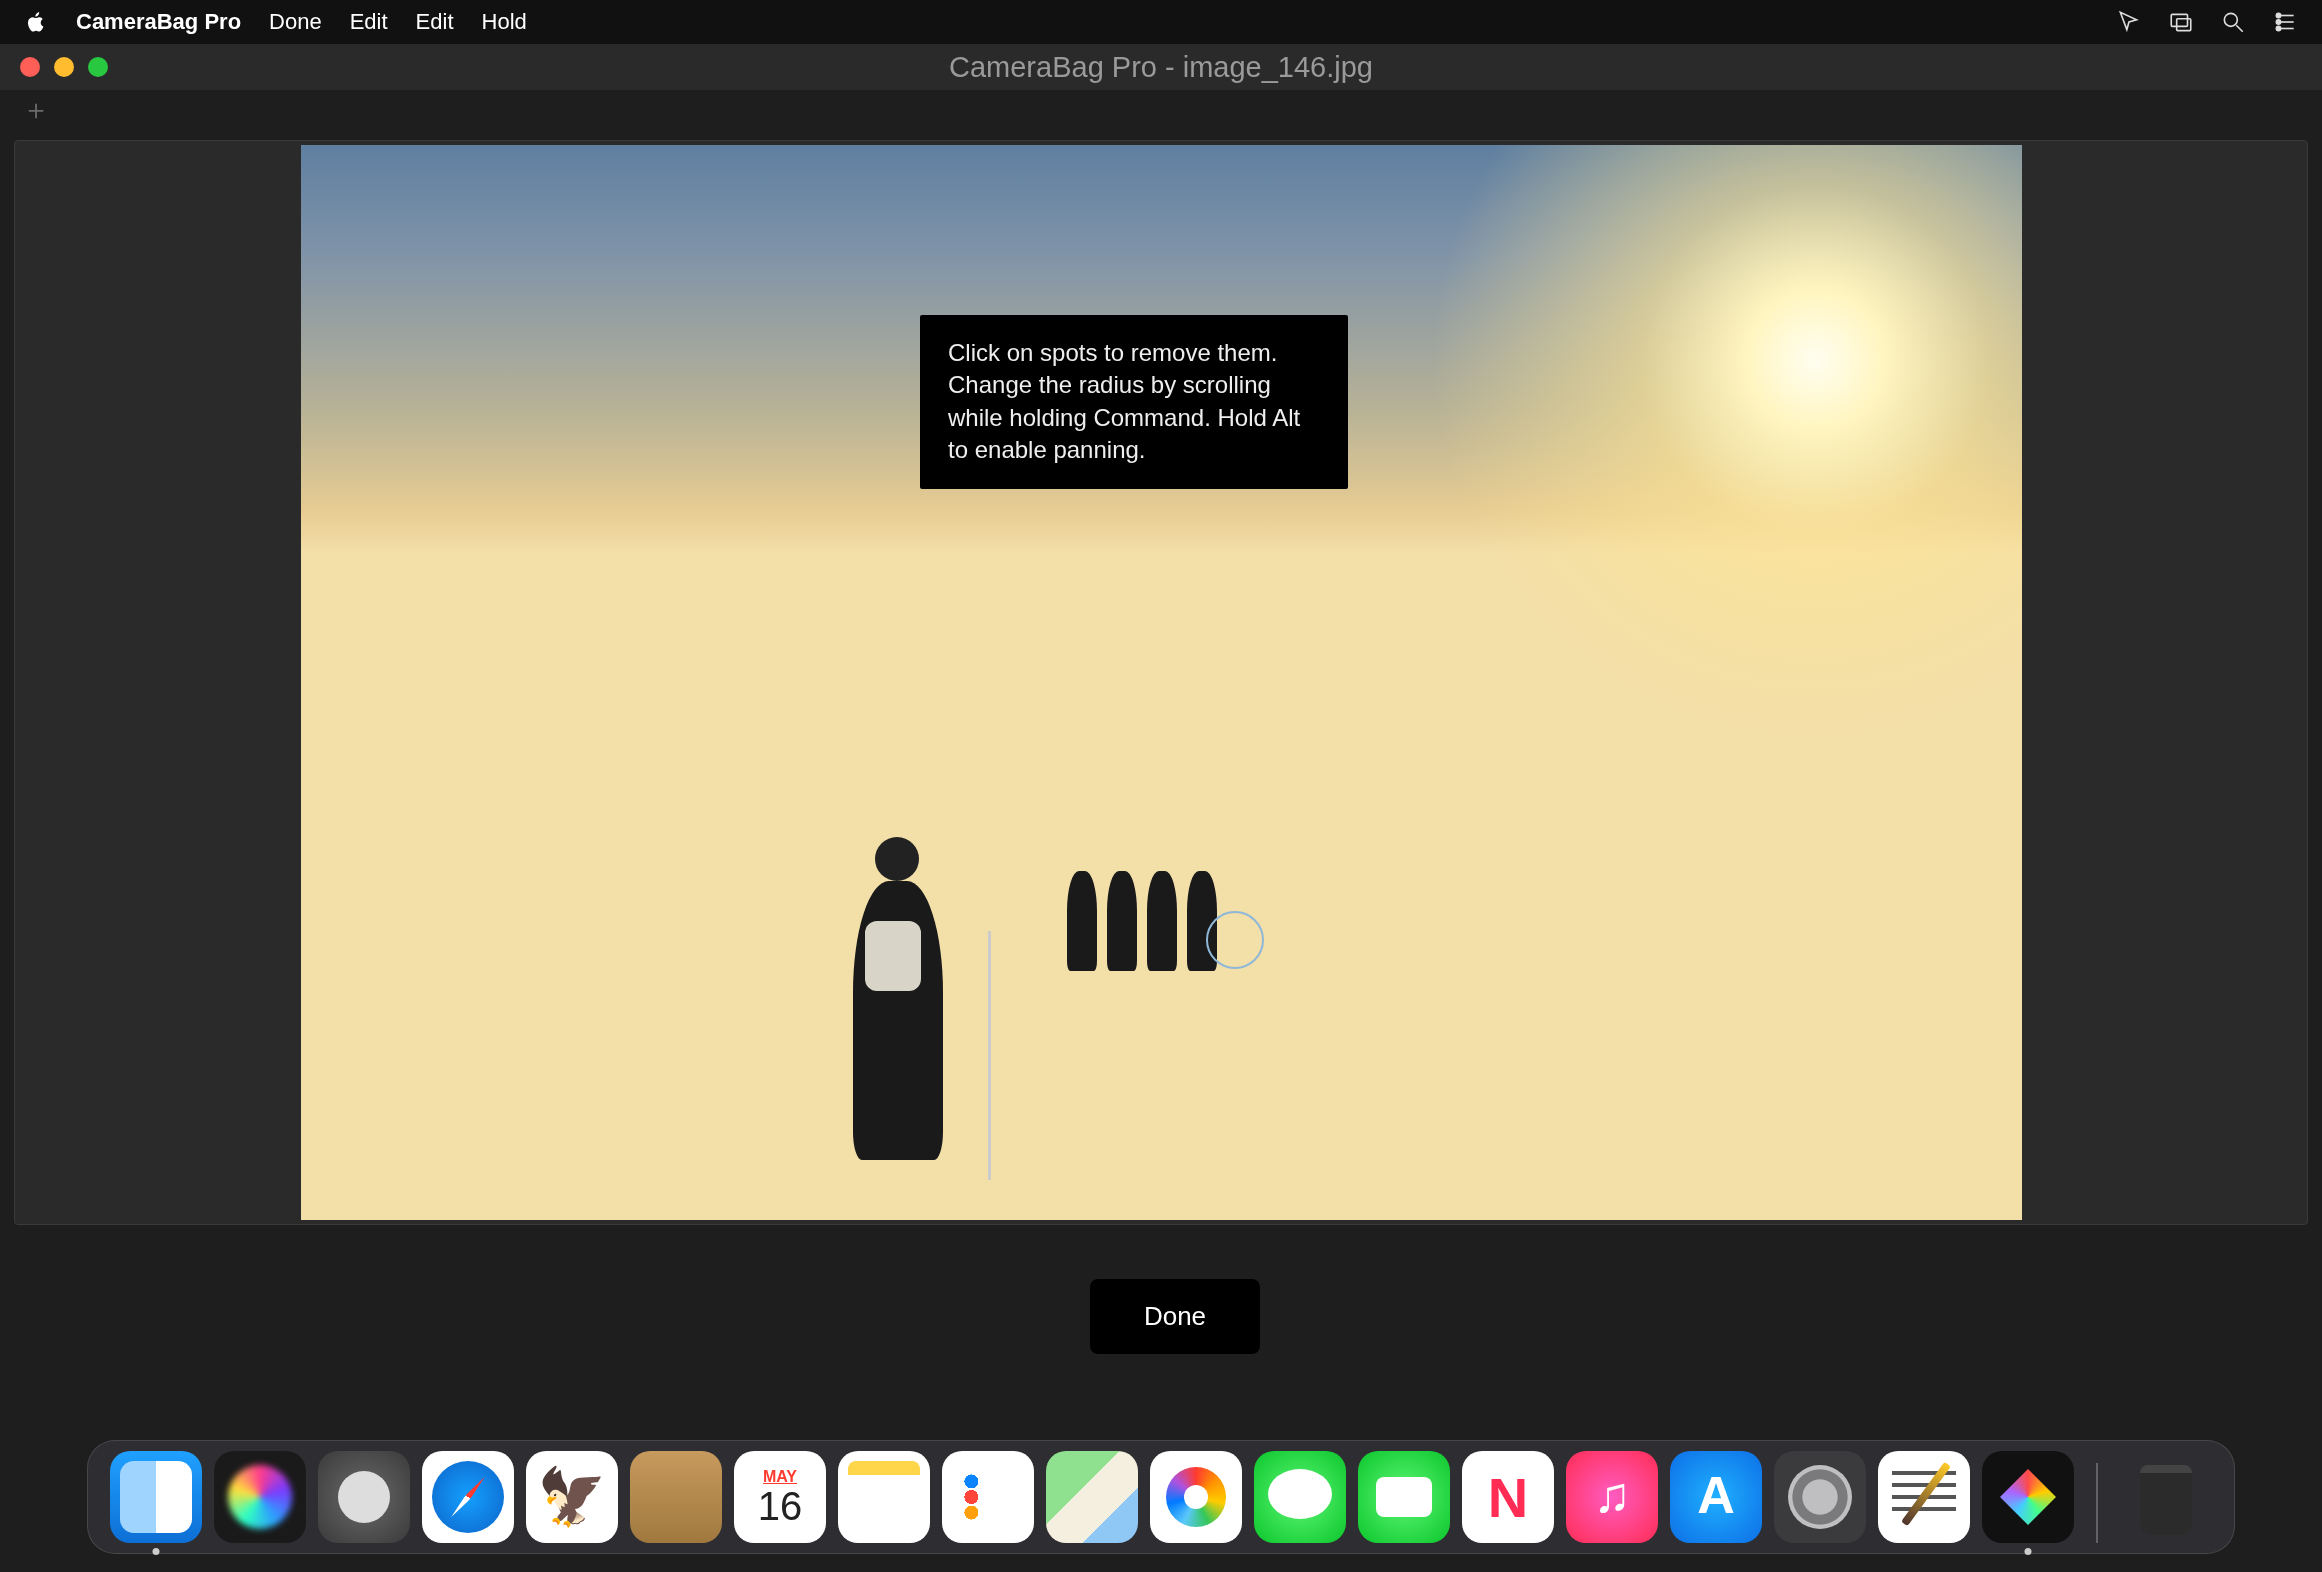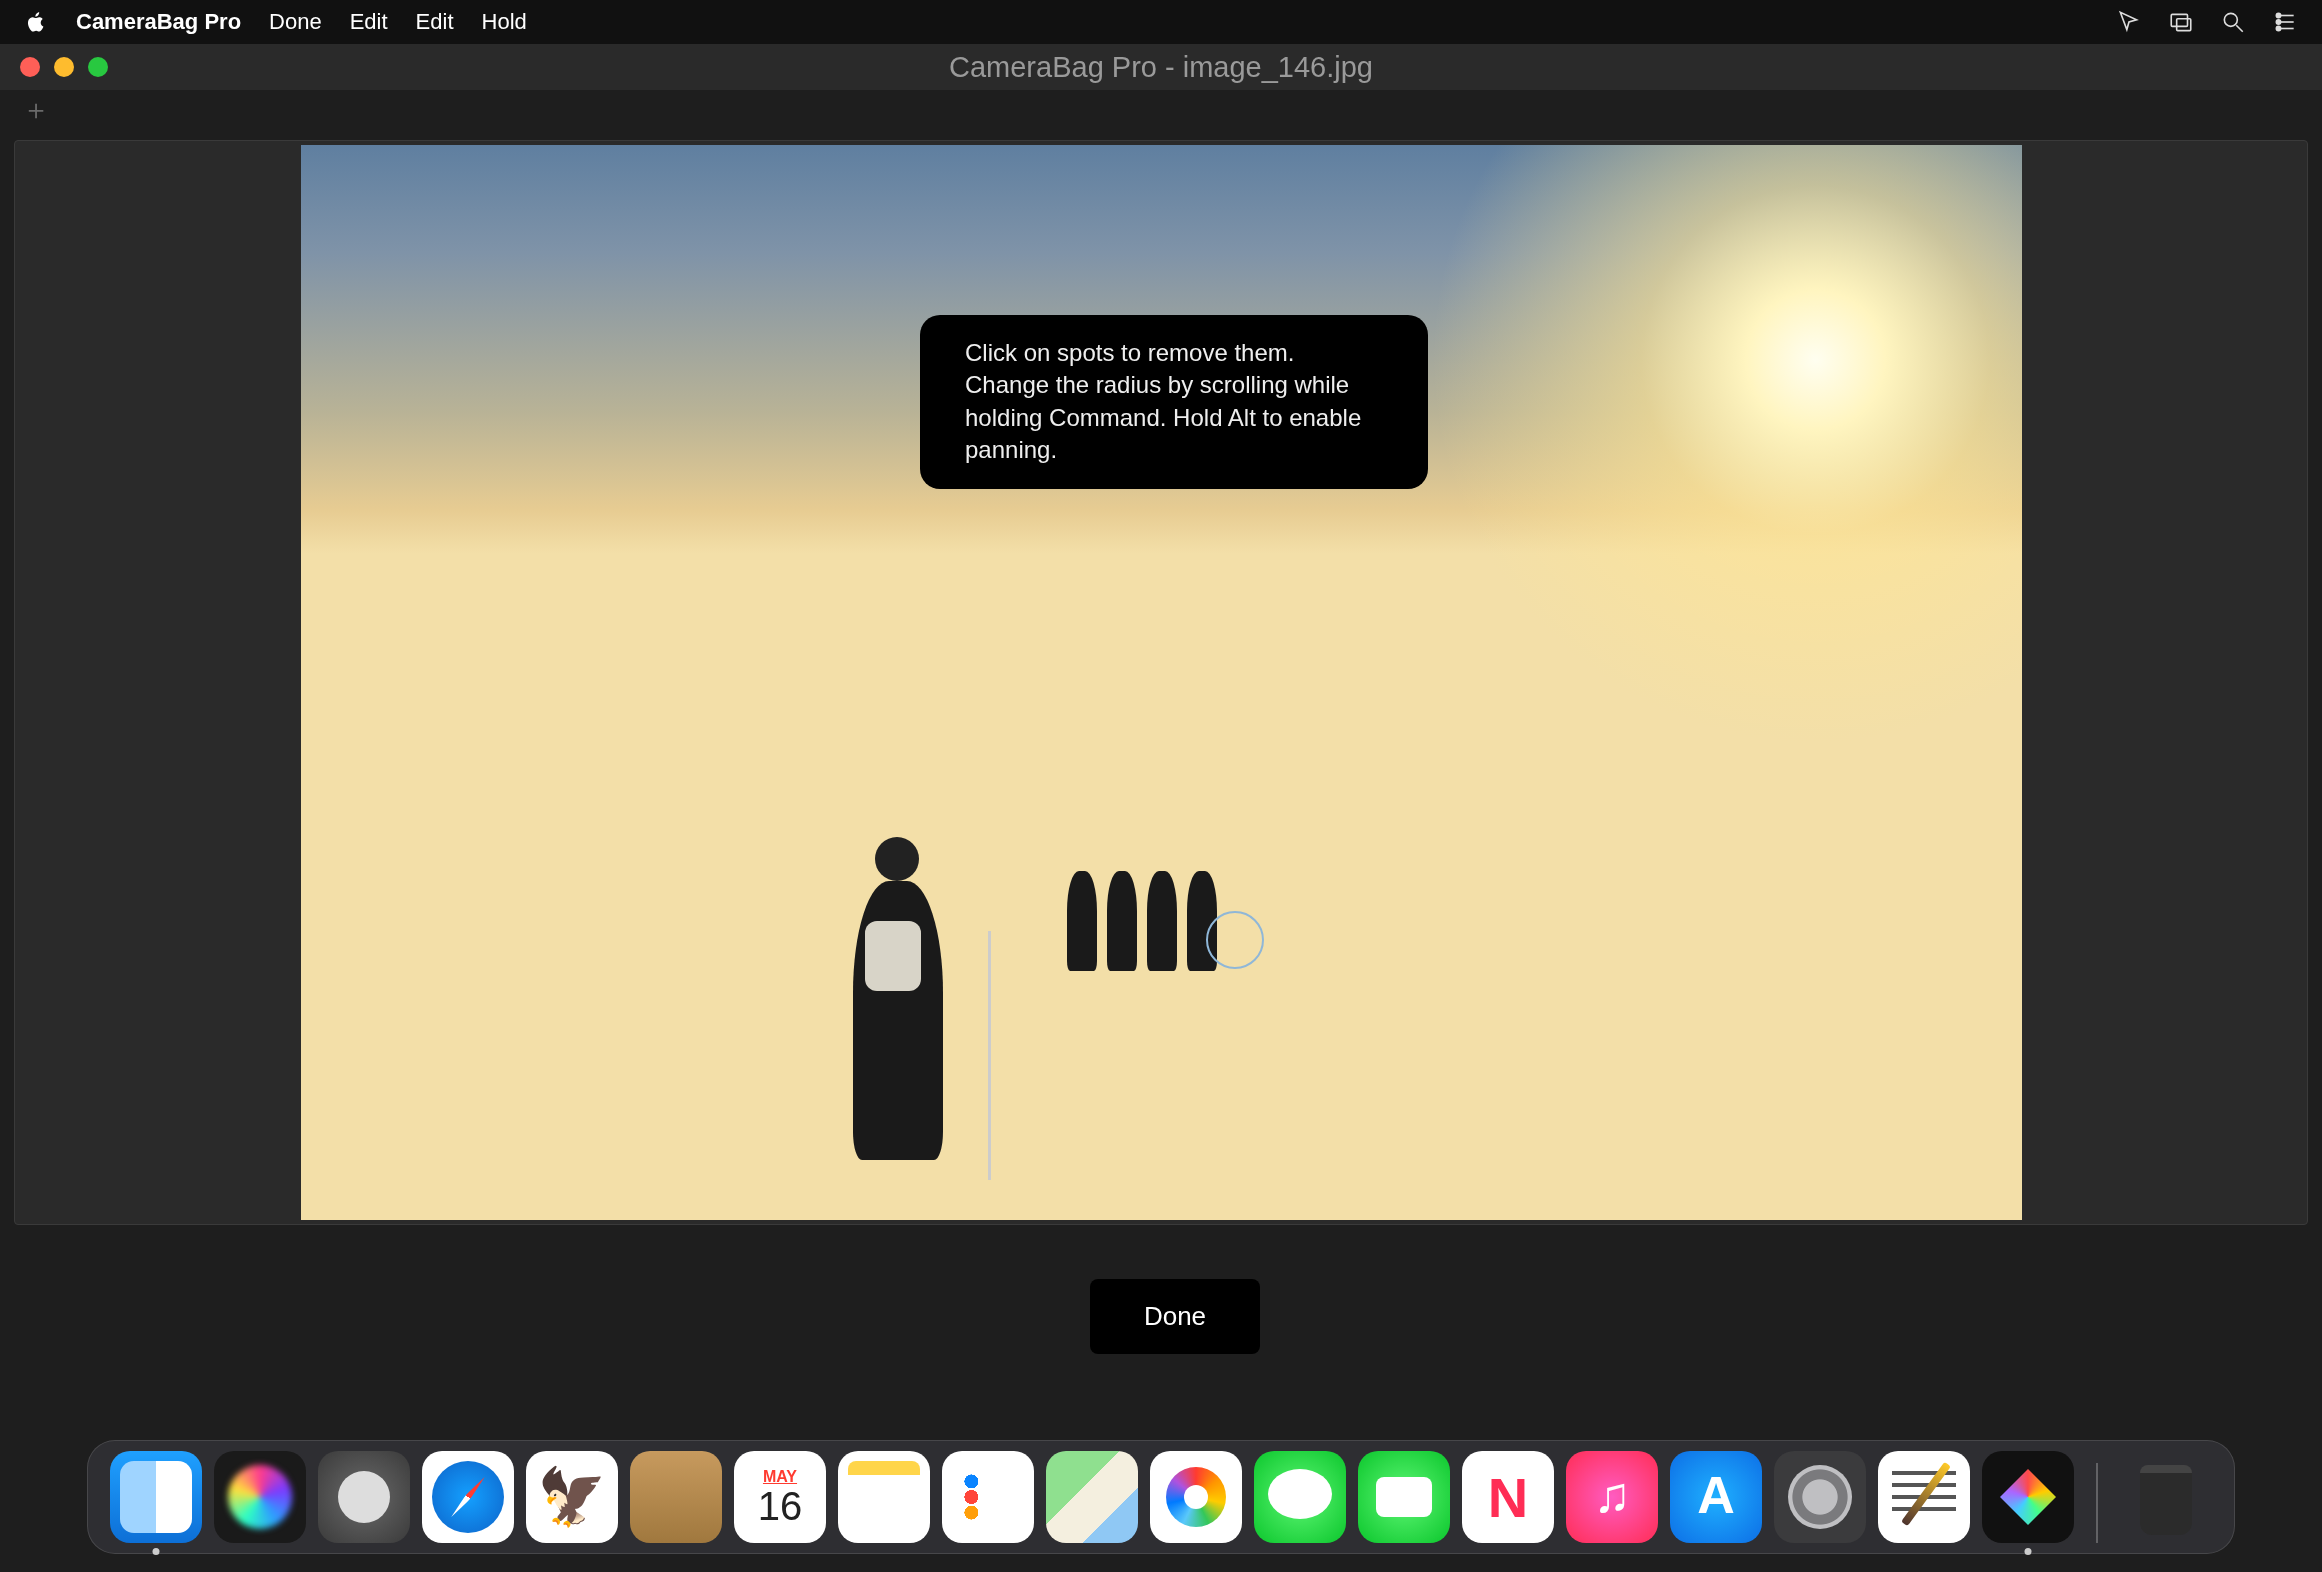--- a/index.html
+++ b/index.html
@@ -48,21 +48,21 @@
     .hiker.main::before { content:""; position:absolute; left:22px; top:-44px; width:44px; height:44px; background:#222; border-radius:50%; }
     .hiker.main::after { content:""; position:absolute; left:12px; top:40px; width:56px; height:70px; background:#d8d4c8; border-radius:12px; }
     .pole { position:absolute; left:687px; top:786px; width:3px; height:249px; background:#ccc; }
     .hiker.small { width:30px; height:100px; top:726px; }
     .h1 { left:766px; } .h2 { left:806px; } .h3 { left:846px; } .h4 { left:886px; }
 
     
     .brush-cursor { position:absolute; left:905px; top:766px; width:58px; height:58px; border:2px solid #8fb7d8; border-radius:50%; }
 
     
-    .tooltip { position:absolute; left:905px; top:174px; width:508px; background:#000; color:#eee; font-size:24px; line-height:1.35; padding:22px 45px; border-radius:20px; }
+    .tooltip { position:absolute; left:905px; top:174px; width:428px; background:#000; color:#eee; font-size:24px; line-height:1.35; padding:22px 28px; border-radius:2px; }
 
     
     .action-bar { display:flex; justify-content:center; margin-top:54px;margin-left:28px; }
     .done-btn { background:#000; color:#fff; font-size:26px; padding:22px 54px; border:none; border-radius:8px; }
 
     
     .dock { position:absolute; left:50%; bottom:18px; transform:translateX(-50%); display:flex; align-items:flex-end; gap:12px; padding:10px 22px; background:rgba(60,60,68,0.55); border-radius:28px; border:1px solid rgba(255,255,255,0.12); backdrop-filter:blur(10px); }
     .dock-item { width:92px; height:92px; border-radius:20px; display:flex; align-items:center; justify-content:center; position:relative; }
     .dock-item.running::after { content:""; position:absolute; bottom:-12px; left:50%; transform:translateX(-50%); width:7px; height:7px; background:#ccc; border-radius:50%; }
     .dock-sep { width:2px; height:80px; background:rgba(255,255,255,0.25); margin:0 10px; }

